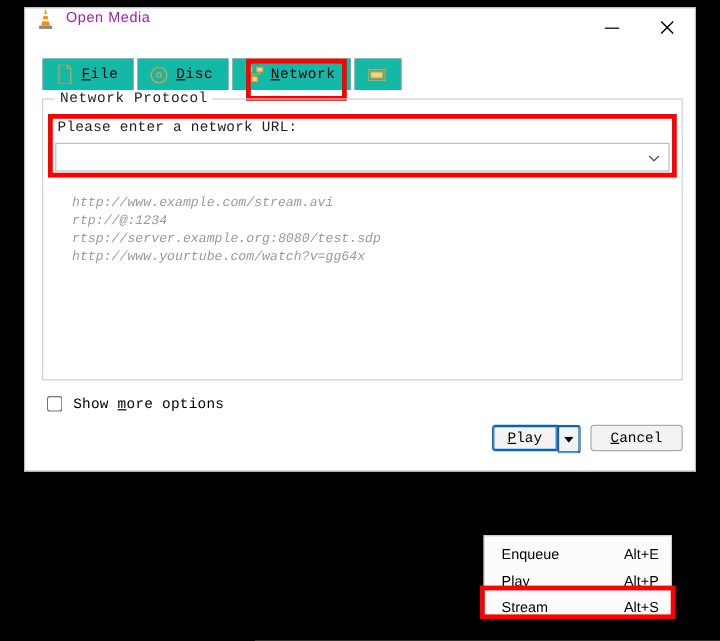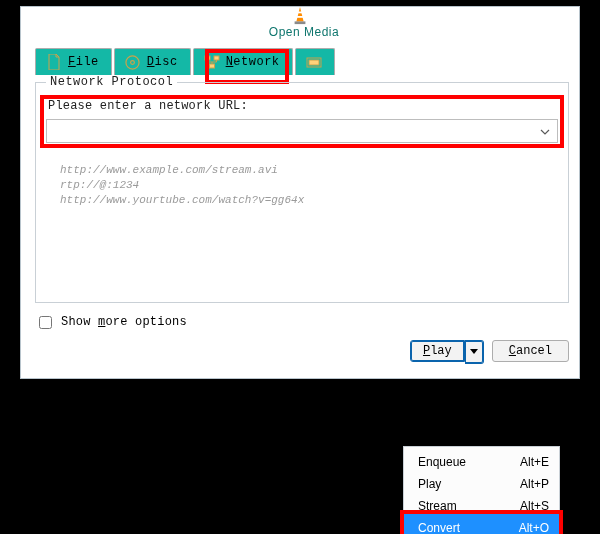--- a/index.html
+++ b/index.html
@@ -22,25 +22,23 @@
     }
     .window {
       background: #ffffff;
       border: 1px solid #b8c4cc;
       box-shadow: 0 4px 14px rgba(0,0,0,0.35);
       box-sizing: border-box;
     }
     
     .titlebar {
       display: flex;
-      align-items: center;
       height: 32px;
       padding: 0 0 0 8px;
-      color: #0f766e;
-      flex-direction: column;
+      color: #a21caf;
     }
     .titlebar .vlc-logo {
       width: 18px;
       height: 18px;
       display: flex;
       align-items: center;
       justify-content: center;
       margin-right: 8px;
     }
     .titlebar .win-title {
@@ -350,20 +348,21 @@
             <svg width="10" height="6" viewBox="0 0 10 6">
                 <path d="M1 1l4 4 4-4" fill="none" stroke="#5a5a5a" stroke-width="1.2"></path>
               </svg>
           </span>
           <div class="url-highlight"></div>
         </div>
 
         <div class="examples">
           <div>http://www.example.com/stream.avi</div>
           <div>rtp://@:1234</div>
+          <div>rtsp://server.example.org:8080/test.sdp</div>
           <div>http://www.yourtube.com/watch?v=gg64x</div>
         </div>
 
         <div class="panel-spacer"></div>
       </fieldset>
 
       <div class="bottom-row">
         <label class="chk">
           <input type="checkbox" style="">
           <span><span>Show </span><span class="ul">m</span><span>ore options</span></span>
@@ -395,20 +394,16 @@
       <span>Alt+E</span>
     </div>
     <div class="dd-row">
       <span>Play</span>
       <span>Alt+P</span>
     </div>
     <div class="dd-row">
       <span>Stream</span>
       <span>Alt+S</span>
     </div>
-    <div class="dd-row sel">
-      <span>Convert</span>
-      <span>Alt+O</span>
-    </div>
     <div class="dd-highlight"></div>
   </div>
 
 </div>
 
 </body></html>

